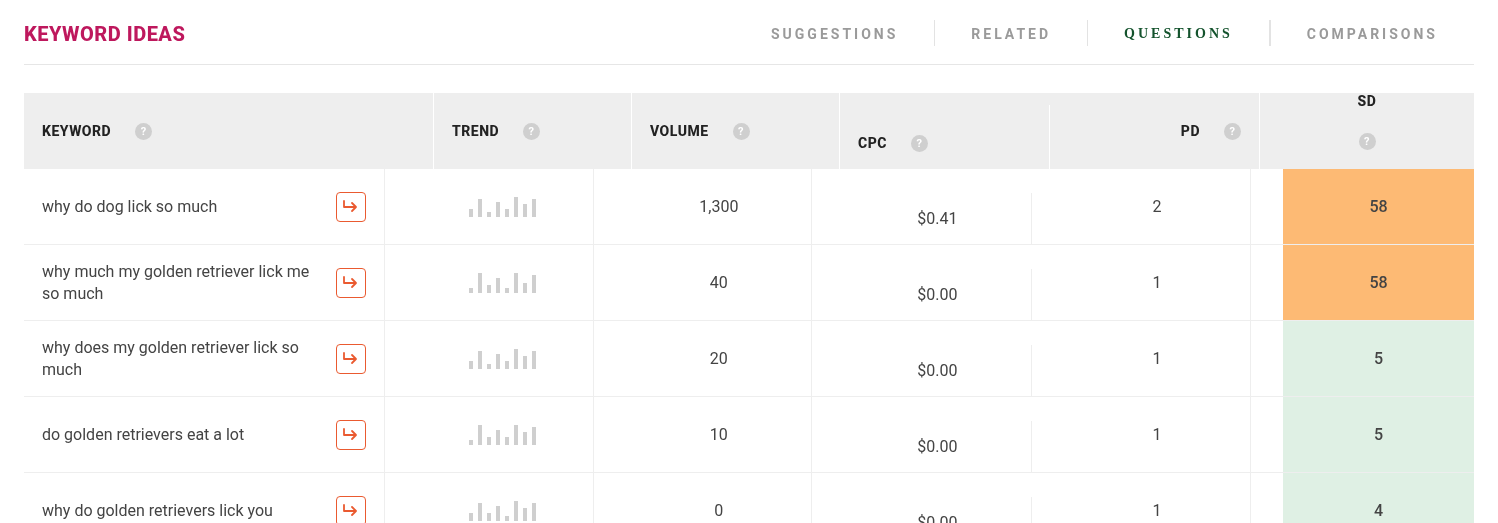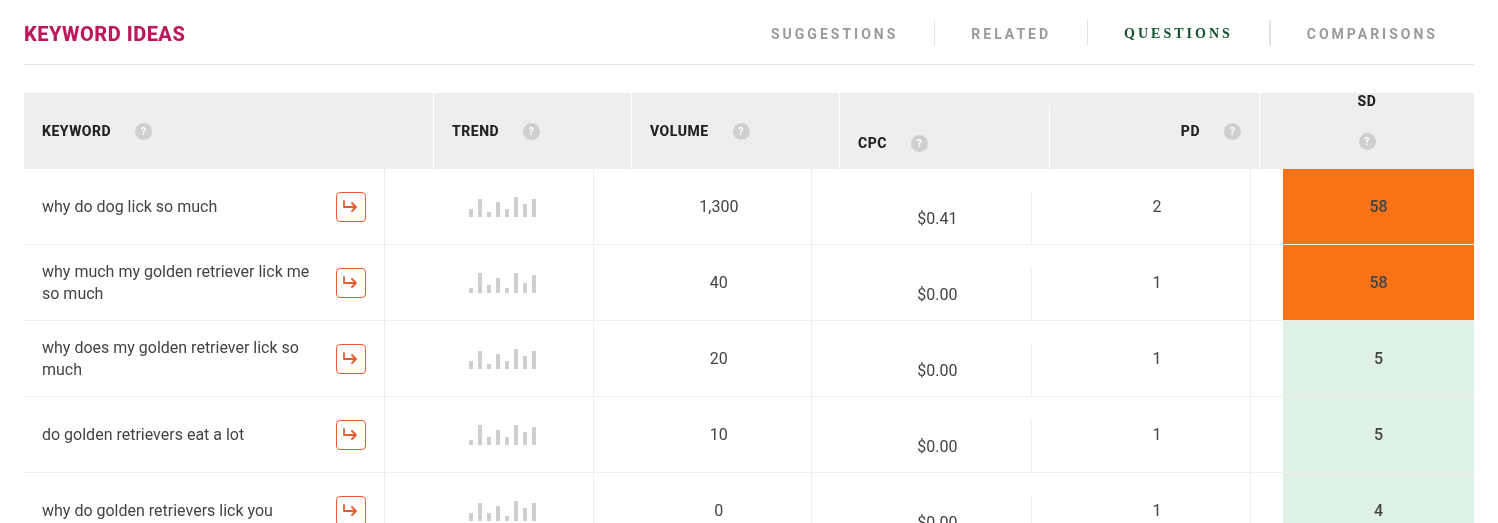--- a/index.html
+++ b/index.html
@@ -130,21 +130,21 @@
     flex-shrink: 0;
     background: #fff;
   }
   .go-btn svg { display: block; }
   .spark {
     display: block;
   }
   .sd-cell {
     font-weight: 500;
   }
-  .sd-warm { background: #f97316; }
+  .sd-warm { background: #fdba74; }
   .sd-good { background: #dff0e4; }
 </style>
 </head>
 <body>
 
 <div class="container">
 
   <div class="header-row">
     <div class="title">KEYWORD IDEAS</div>
     <div class="tabs">

